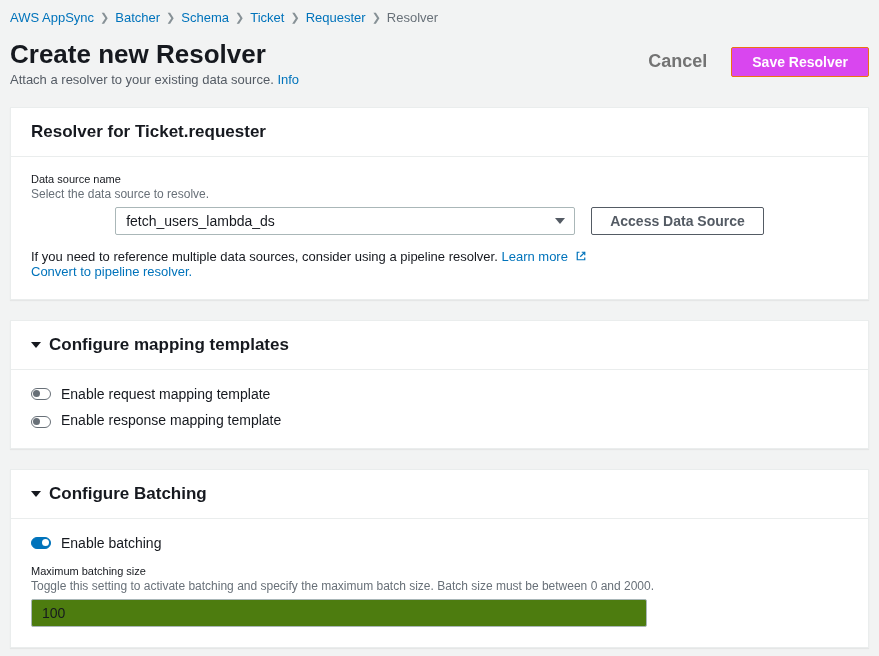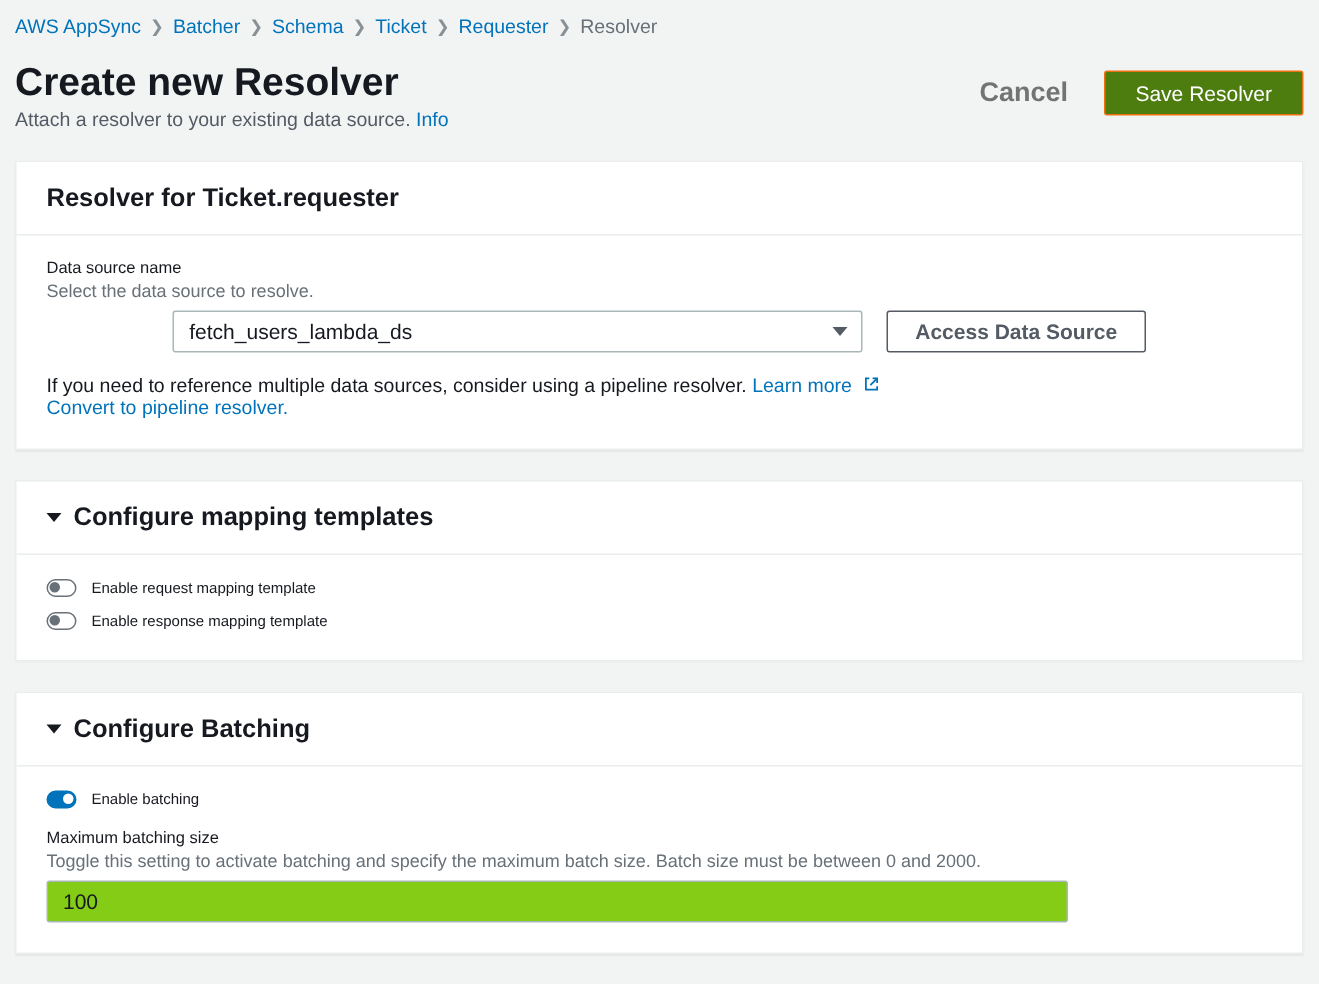--- a/index.html
+++ b/index.html
@@ -70,25 +70,25 @@
     .btn-cancel {
       background: transparent;
       border: none;
       color: #737373;
       font-size: 18px;
       padding: 6px 14px;
       cursor: pointer;
       font-weight: 700;
     }
     .btn-primary {
-      background: #4d7c0f;
+      background: #d946ef;
       border: 1px solid #ec7211;
       color: #fff;
       font-size: 14px;
-      font-weight: 400;
+      font-weight: 700;
       padding: 6px 20px;
       border-radius: 2px;
       cursor: pointer;
     }
     .panel {
       background: #fff;
       border: 1px solid #eaeded;
       box-shadow: 0 1px 1px rgba(0,0,0,0.05);
       margin: 0 10px 20px 10px;
     }
@@ -223,33 +223,33 @@
       content: "";
       position: absolute;
       right: 1px;
       top: 1px;
       width: 7px;
       height: 7px;
       border-radius: 50%;
       background: #fff;
     }
     .toggle-label {
-      font-size: 10px;
+      font-size: 14px;
       color: #16191f;
     }
     .batch-field {
       margin-top: 14px;
     }
     .text-input {
-      width: 681px;
+      width: 616px;
       border: 1px solid #aab7b8;
       border-radius: 2px;
       padding: 5px 10px;
       font-size: 14px;
-      background: #84cc16;
+      background: #4d7c0f;
       color: #16191f;
     }
   </style>
 </head>
 <body>
 
 <div class="page">
 
   <nav class="breadcrumb">
     <a>AWS AppSync</a>

